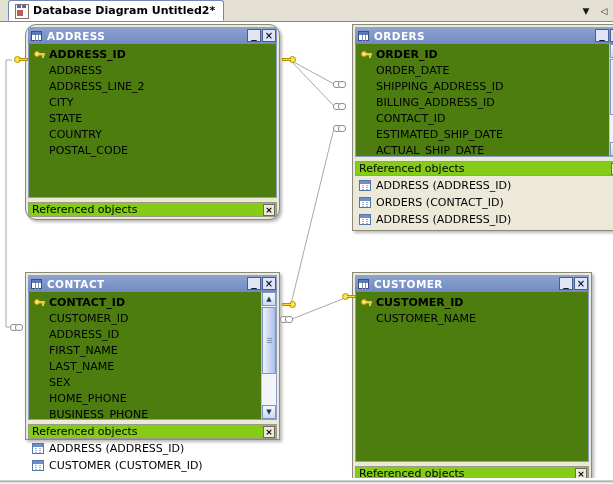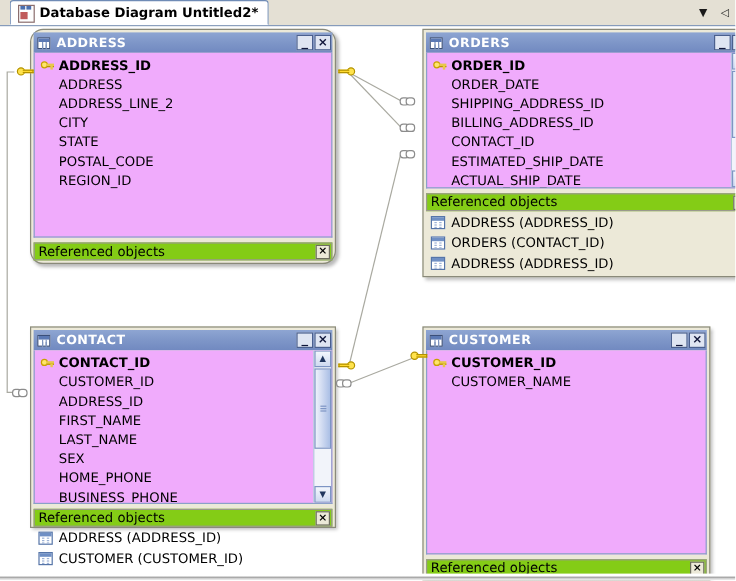--- a/index.html
+++ b/index.html
@@ -157,21 +157,21 @@
     font-size: 10px;
     font-weight: bold;
     color: #10163a;
     line-height: 1;
     box-sizing: border-box;
     flex: 0 0 auto;
   }
   .winbtn.min { align-items: flex-end; padding-bottom: 1px; font-size: 11px; }
 
   .tbl-body {
-    background: #f0abfc;
+    background: #4d7c0f;
     border: 1px solid #8aa0c8;
     border-top: none;
     position: relative;
     overflow: hidden;
     box-sizing: border-box;
   }
   .col-list { padding: 2px 0 0 0; }
   .col-row {
     height: 16px;
     display: flex;
@@ -418,25 +418,25 @@
           <div class="col-row">
             <span class="key-slot"></span>
             <span class="col-name">CITY</span>
           </div>
           <div class="col-row">
             <span class="key-slot"></span>
             <span class="col-name">STATE</span>
           </div>
           <div class="col-row">
             <span class="key-slot"></span>
+            <span class="col-name">COUNTRY</span>
+          </div>
+          <div class="col-row">
+            <span class="key-slot"></span>
             <span class="col-name">POSTAL_CODE</span>
-          </div>
-          <div class="col-row">
-            <span class="key-slot"></span>
-            <span class="col-name">REGION_ID</span>
           </div>
         </div>
       </div>
       <div class="ref-bar">
         <span class="ref-bar-label">Referenced objects</span>
         <span class="ref-close">×</span>
       </div>
     </div>
 
     <div class="tbl" style="left:352px; top:2px; width:276px; height:207px;">

